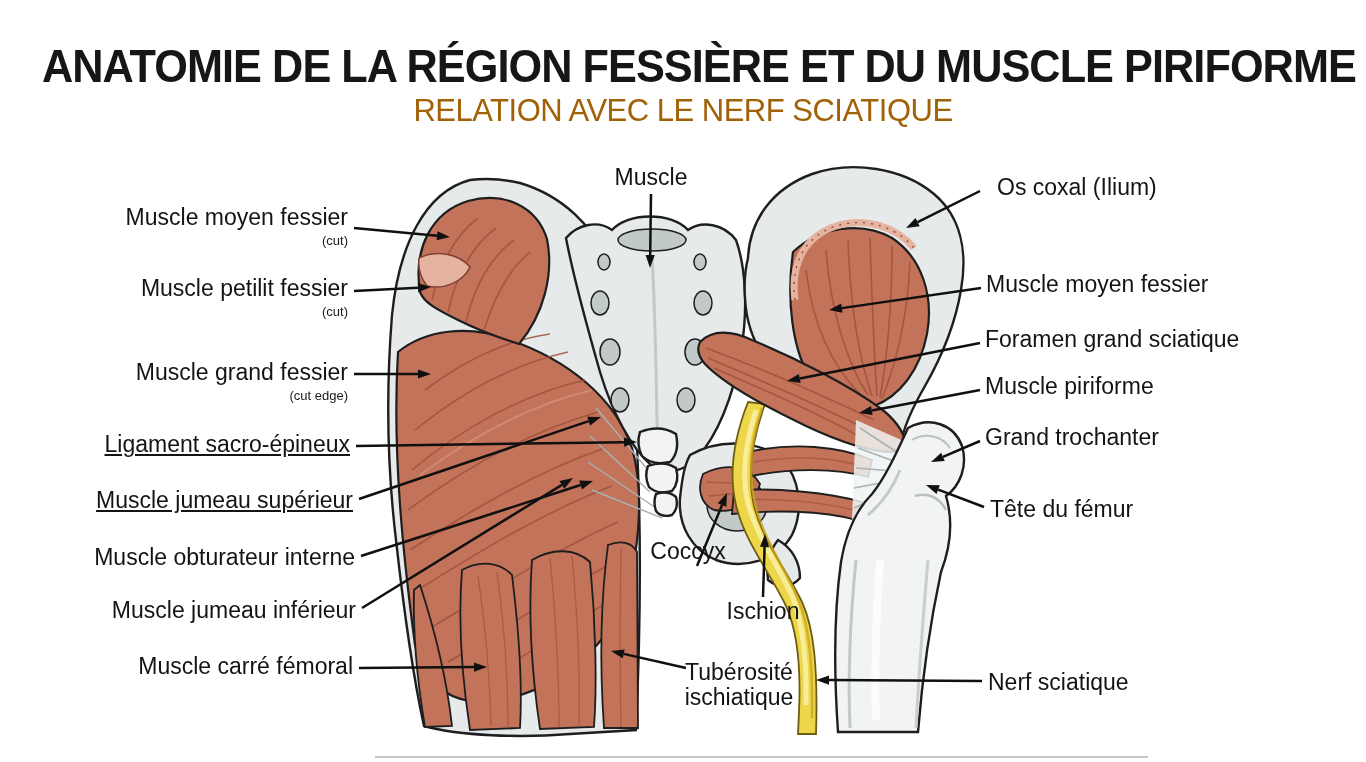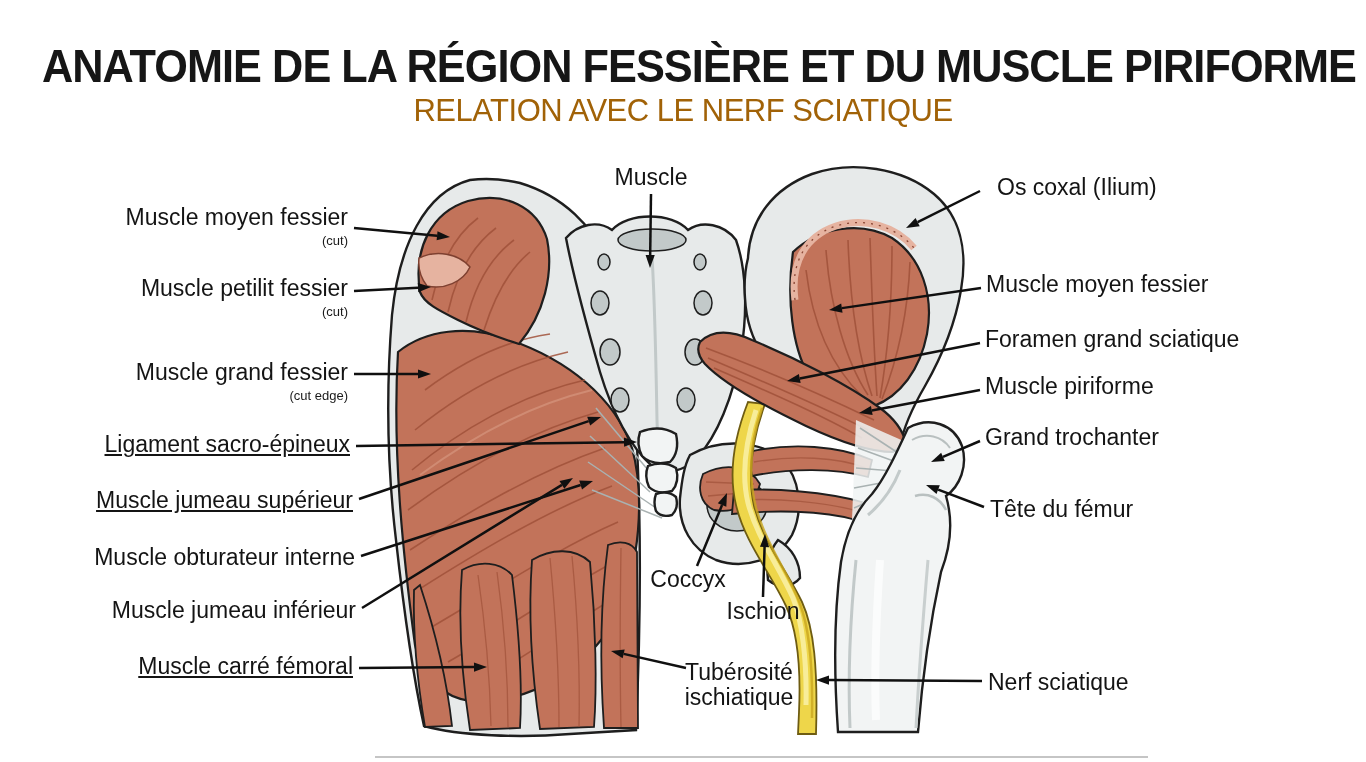--- a/index.html
+++ b/index.html
@@ -318,27 +318,27 @@
       </div>
       <div class="lbl align-right" style="right: 1013px; top: 488px; text-decoration: underline;">
         <div>Muscle jumeau supérieur</div>
       </div>
       <div class="lbl align-right" style="right: 1011px; top: 545px;">
         <div>Muscle obturateur interne</div>
       </div>
       <div class="lbl align-right" style="right: 1010px; top: 598px;">
         <div>Muscle jumeau inférieur</div>
       </div>
-      <div class="lbl align-right" style="right: 1013px; top: 654px; text-decoration: underline;">
+      <div class="lbl align-right" style="right: 1013px; top: 654px;">
         <div>Muscle carré fémoral</div>
       </div>
       <div class="lbl align-center" style="left: 651px; top: 165px;">
         <div>Muscle</div>
       </div>
-      <div class="lbl align-center" style="left: 676px; top: 567px; padding-left: 24px;">
+      <div class="lbl align-center" style="left: 676px; top: 539px; padding-left: 24px;">
         <div>Coccyx</div>
       </div>
       <div class="lbl align-center" style="left: 763px; top: 599px;">
         <div>Ischion</div>
       </div>
       <div class="lbl align-center" style="left: 739px; top: 660px;">
         <div>Tubérosité</div>
         <div>ischiatique</div>
       </div>
       <div class="lbl align-left" style="left: 985px; top: 175px; margin-left: 12px;">

